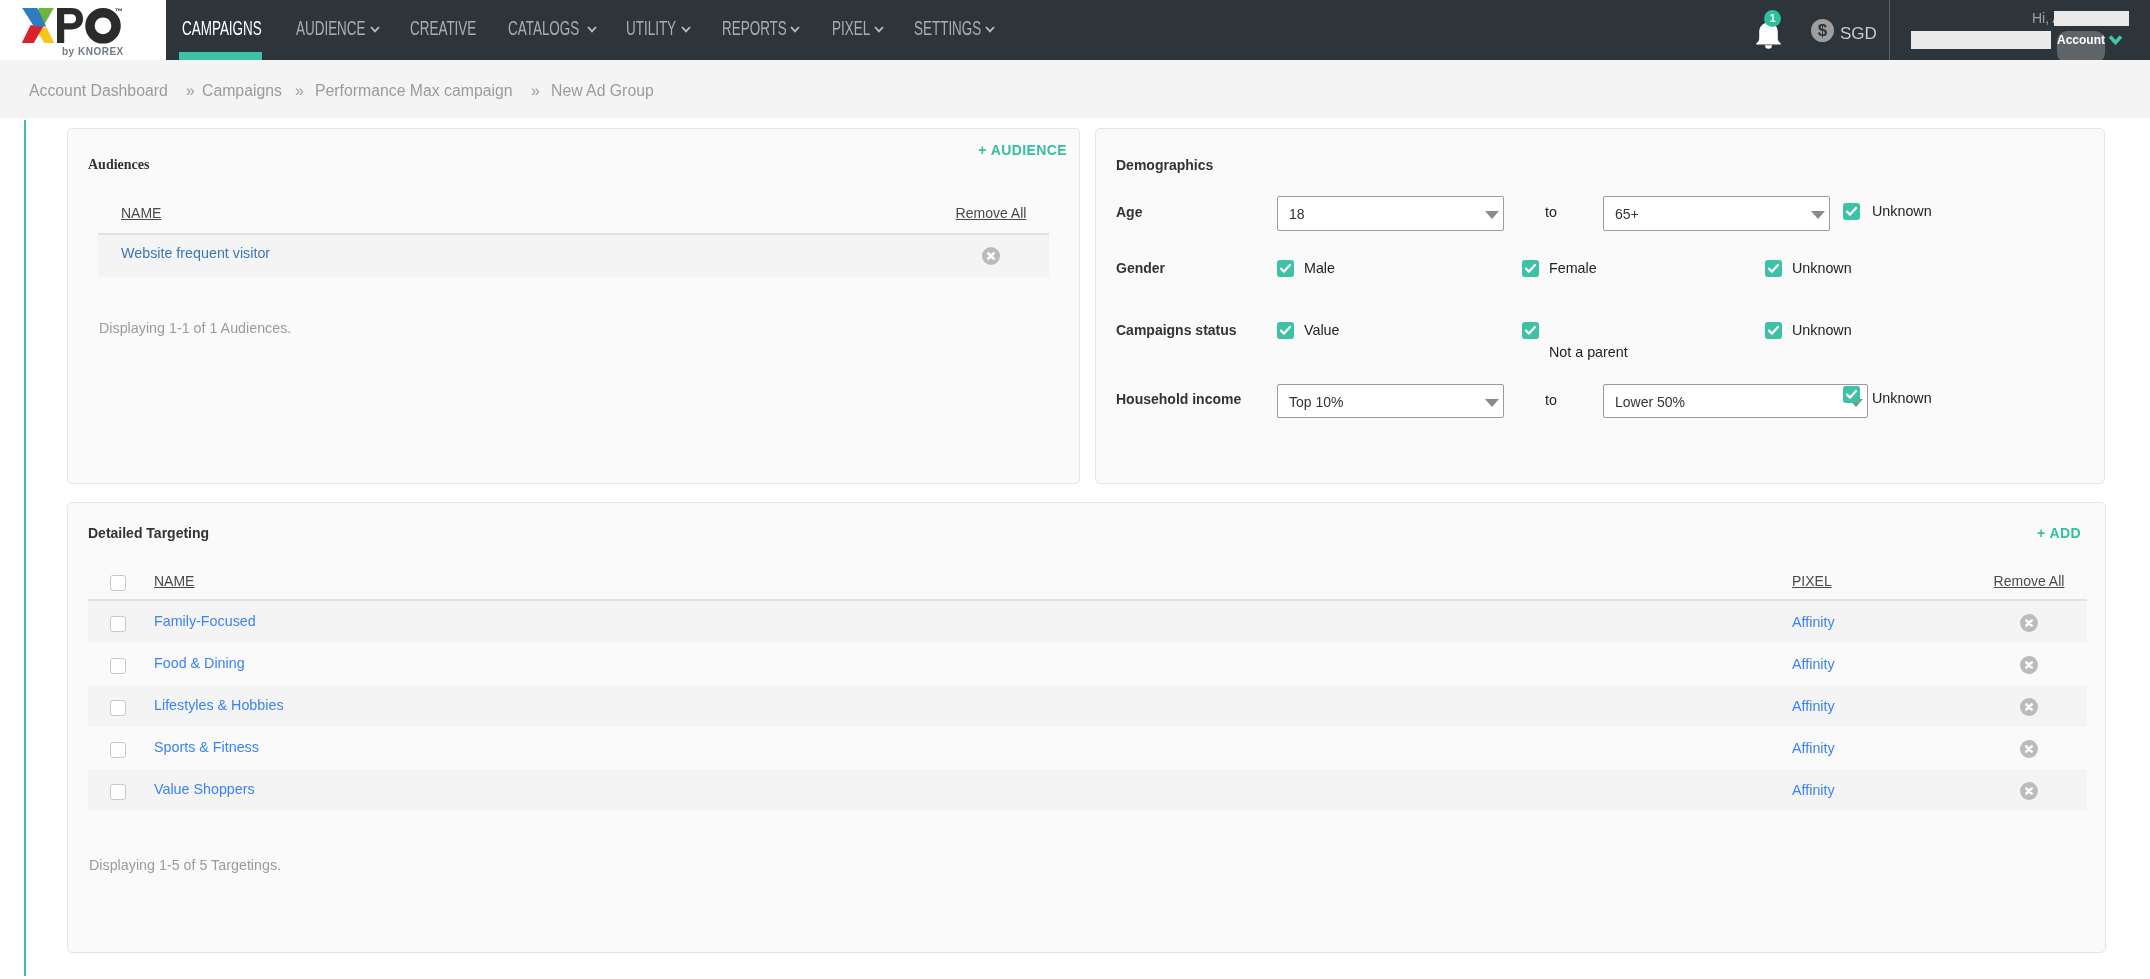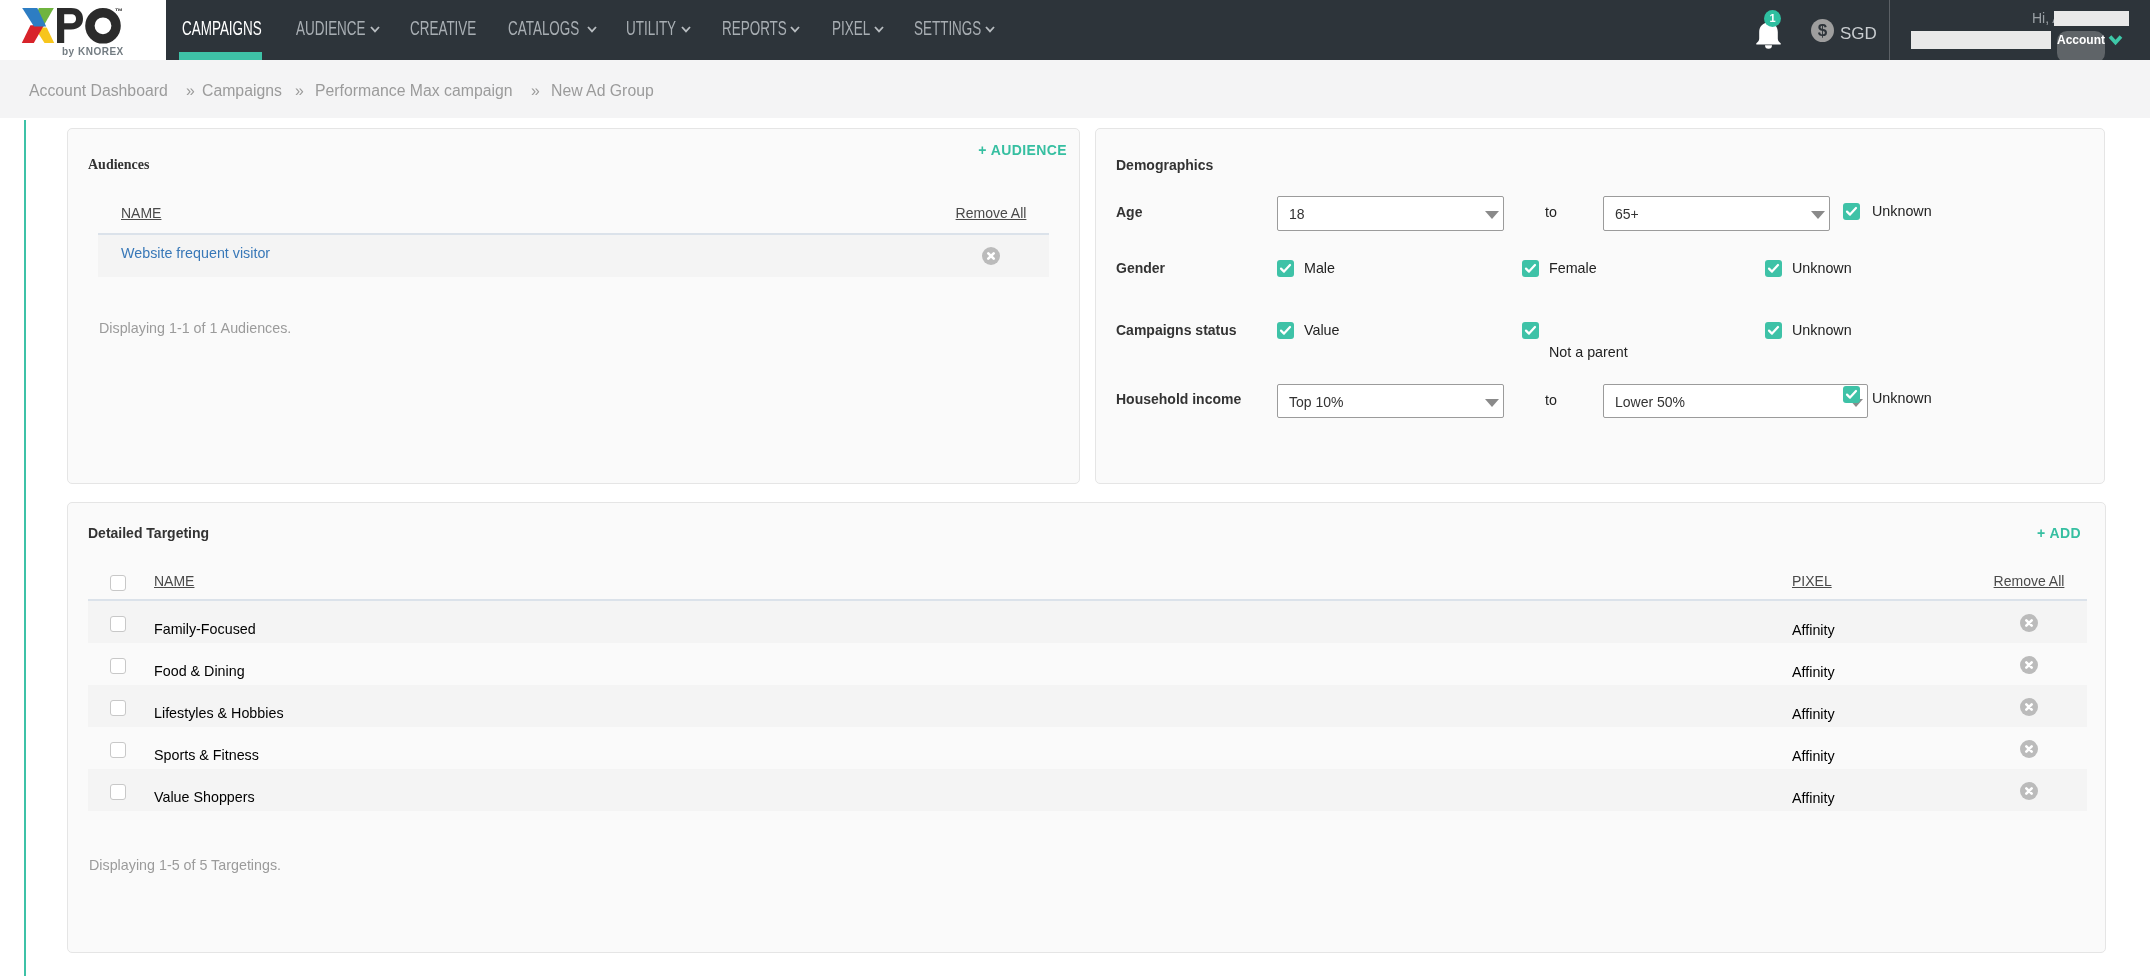--- a/index.html
+++ b/index.html
@@ -15,21 +15,21 @@
   
   .crumbbar { left:0; top:60px; width:2150px; height:58px; background:#f4f4f5; }
   .crumb { top:81.5px; font-size:15.8px; color:#9b9b9b; white-space:nowrap; }
   
   .card { background:#fafafa; border:1px solid #e5e5e5; border-radius:5px; }
   .cardtitle { font-size:14px; font-weight:bold; color:#333; white-space:nowrap; }
   .tealbtn { color:#36bfa1; font-size:14px; font-weight:bold; letter-spacing:.4px; white-space:nowrap; }
   .thead { font-size:14px; color:#4a4a4a; white-space:nowrap;text-decoration:underline; }
   .hline { background:#dbe2ea; height:2px; }
   .stripe { background:#f4f4f4; }
-  .rowtext { font-size:14.3px; color:#000000; white-space:nowrap;margin-top:8px; }
+  .rowtext { font-size:14.3px; color:#3b82f6; white-space:nowrap; }
   .link { font-size:14.3px; color:#3878b8; white-space:nowrap; }
   .muted { font-size:14.3px; color:#9b9b9b; white-space:nowrap; }
   .xcirc { width:18px; height:18px; border-radius:50%; background:#bbbbbb; }
   .cb { width:17px; height:17px; border-radius:3px; background:#3ec2a7; }
   .cbe { width:16px; height:16px; border-radius:3px; background:#fff; border:1px solid #c8c8c8; }
   .blabel { font-size:14px; font-weight:bold; color:#333; white-space:nowrap; }
   .clabel { font-size:14.3px; color:#222; white-space:nowrap; }
   .sel { background:#fff; border:1px solid #9b9b9b; border-radius:2px; height:34.5px; }
   .sel span { position:absolute; left:11px; top:0; line-height:34px; font-size:14px; color:#333; white-space:nowrap; }
   .caret { position:absolute; right:4px; top:14px; width:0; height:0; border-left:7px solid transparent; border-right:7px solid transparent; border-top:8px solid #8a8a8a; }

